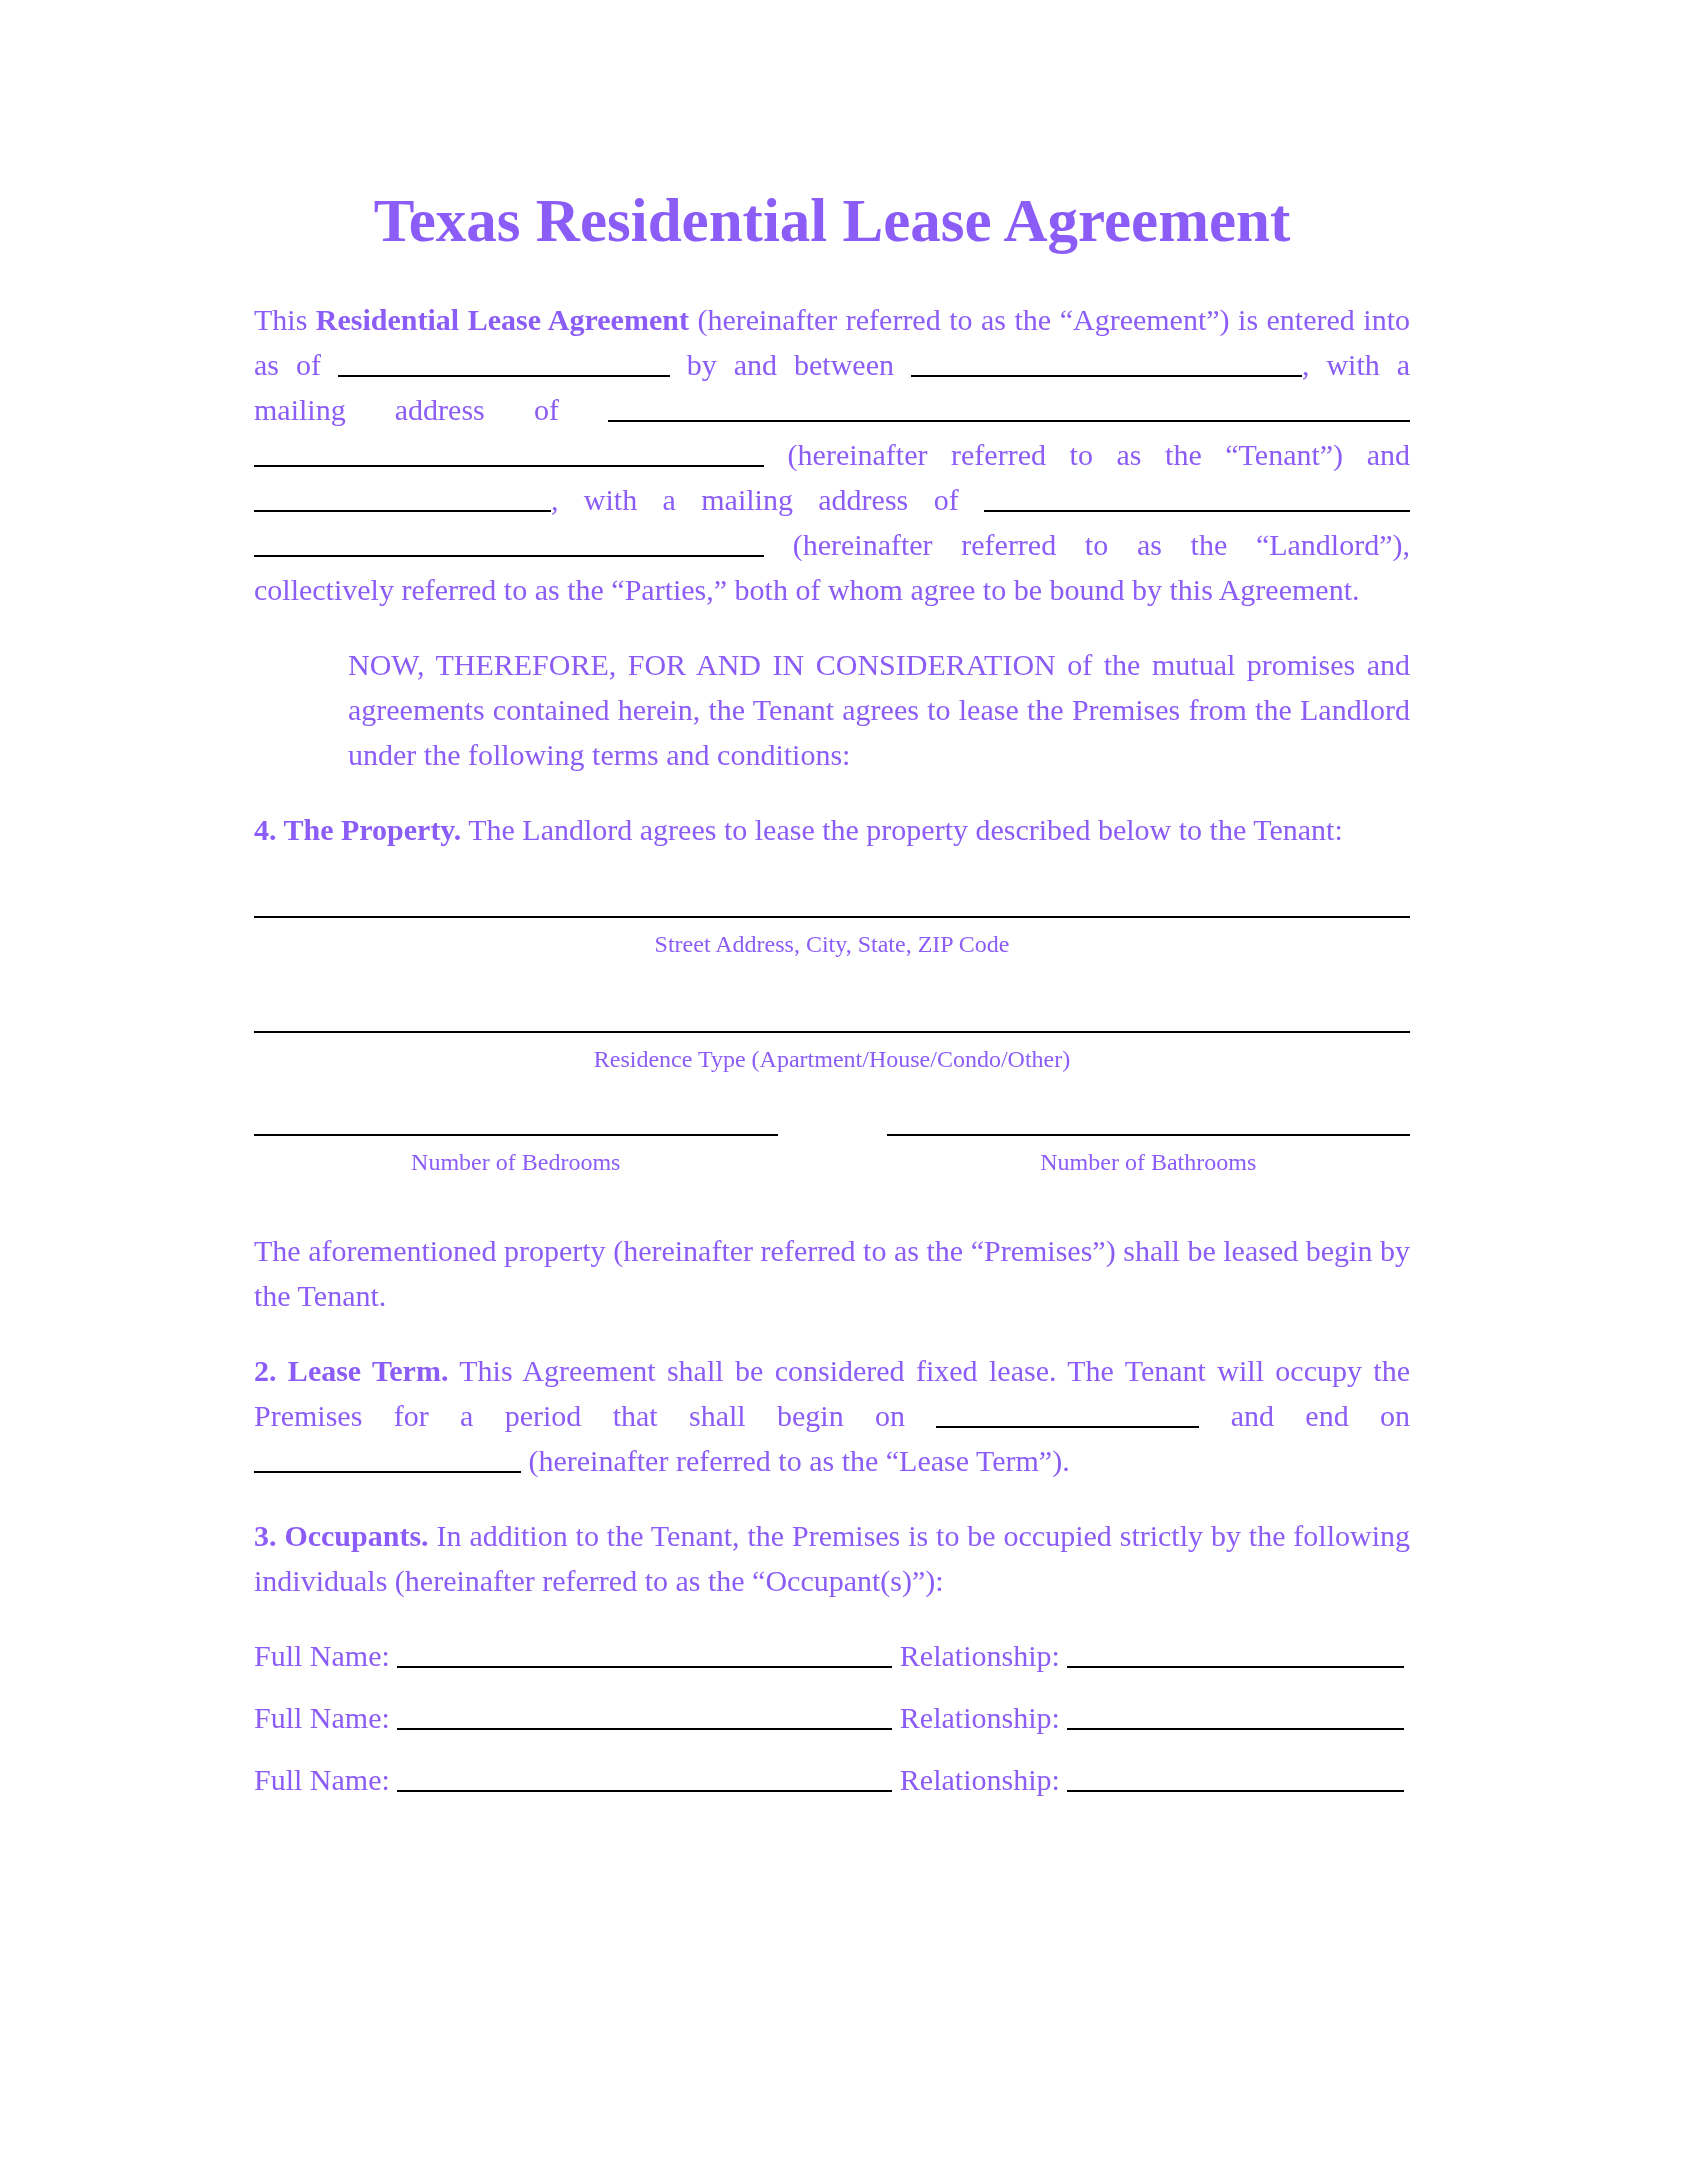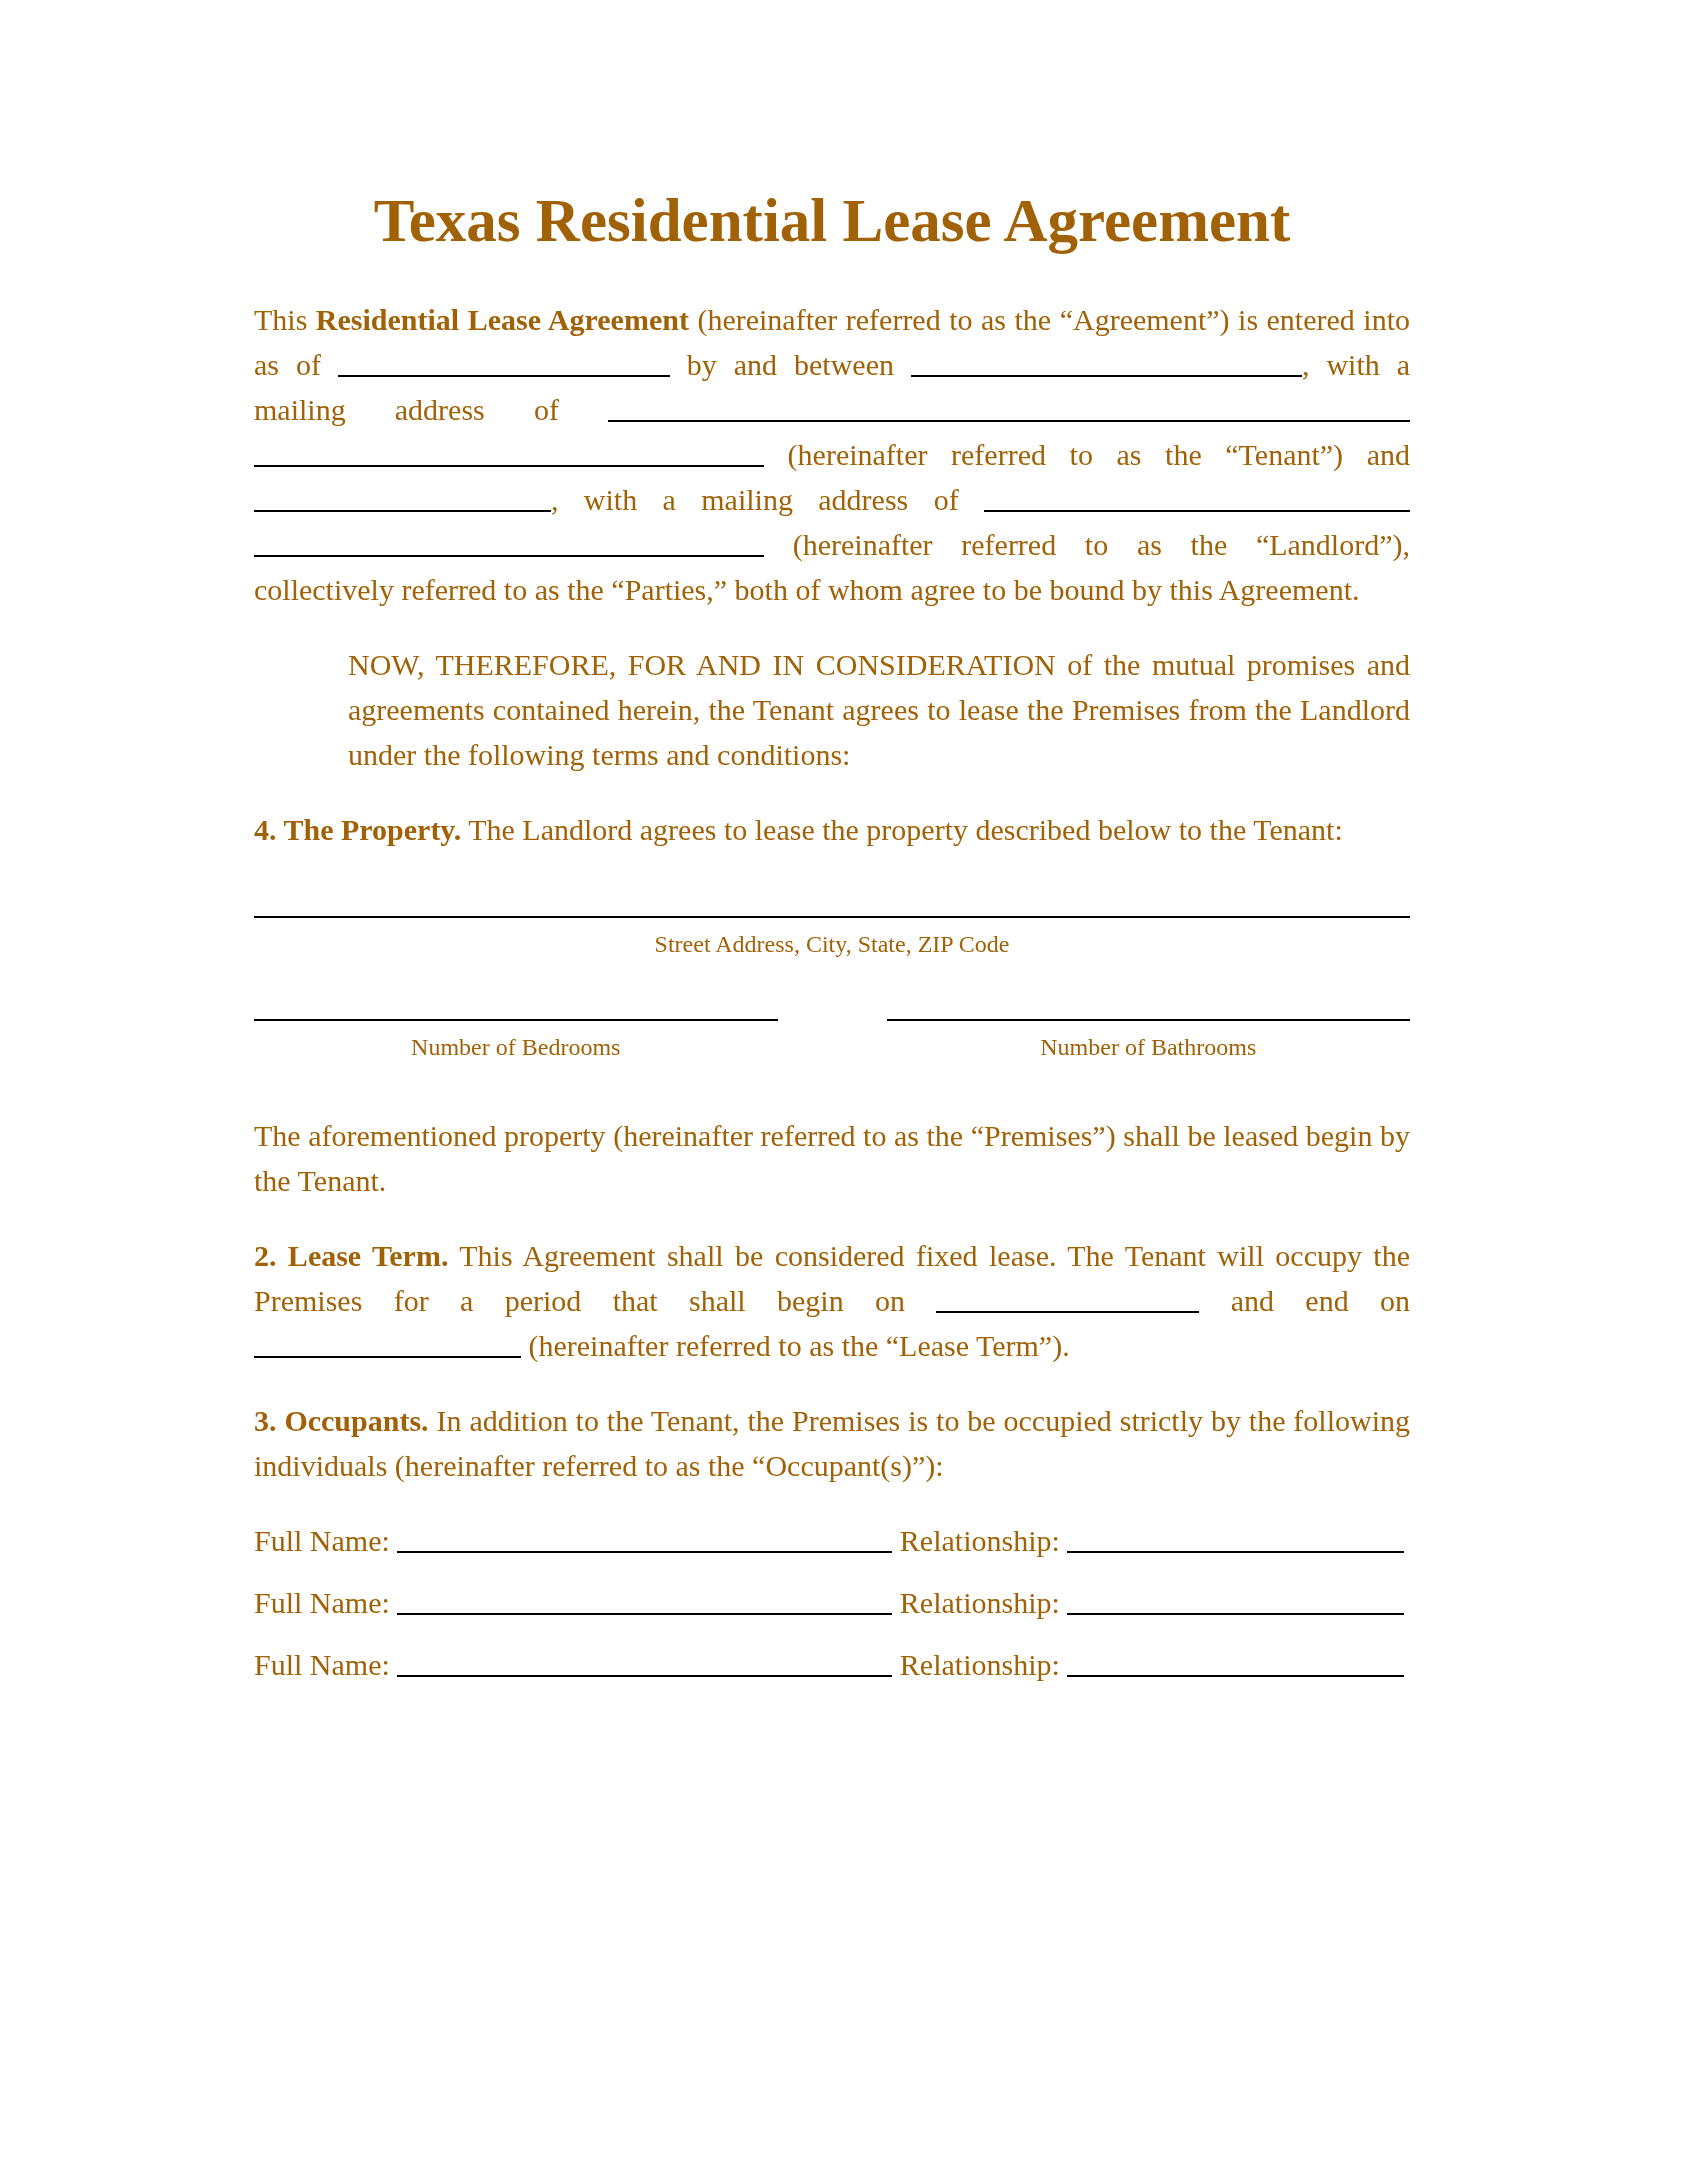--- a/index.html
+++ b/index.html
@@ -6,21 +6,21 @@
     margin: 0;
     padding: 0;
     background: #ffffff;
   }
   .page {
     position: relative;
     width: 1683px;
     height: 2178px;
     margin: 0 auto;
     background: #ffffff;
-    color: #a16207;
+    color: #8b5cf6;
     font-family: "Liberation Serif", "DejaVu Serif", serif;
     font-size: 30px;
     line-height: 45px;
     box-sizing: border-box;
     padding: 186px 273px 0 254px;
   }
   h1.doc-title {
     margin: 0 0 42px 0;
     text-align: center;
     font-size: 61px;
@@ -86,20 +86,24 @@
 
   <p class="para indent">NOW, THEREFORE, FOR AND IN CONSIDERATION of the mutual promises and agreements contained herein, the Tenant agrees to lease the Premises from the Landlord under the following terms and conditions:</p>
 
   <p class="para"><b>4. The Property.</b> <span>The Landlord agrees to lease the property described below to the Tenant:</span></p>
 
   <div class="field-block">
     <div class="field-line"></div>
     <div class="field-caption">Street Address, City, State, ZIP Code</div>
   </div>
 
+  <div class="field-block">
+    <div class="field-line"></div>
+    <div class="field-caption">Residence Type (Apartment/House/Condo/Other)</div>
+  </div>
 
   <div class="field-row">
     <div class="field-col">
       <div class="field-line"></div>
       <div class="field-caption">Number of Bedrooms</div>
     </div>
     <div class="field-col">
       <div class="field-line"></div>
       <div class="field-caption">Number of Bathrooms</div>
     </div>

